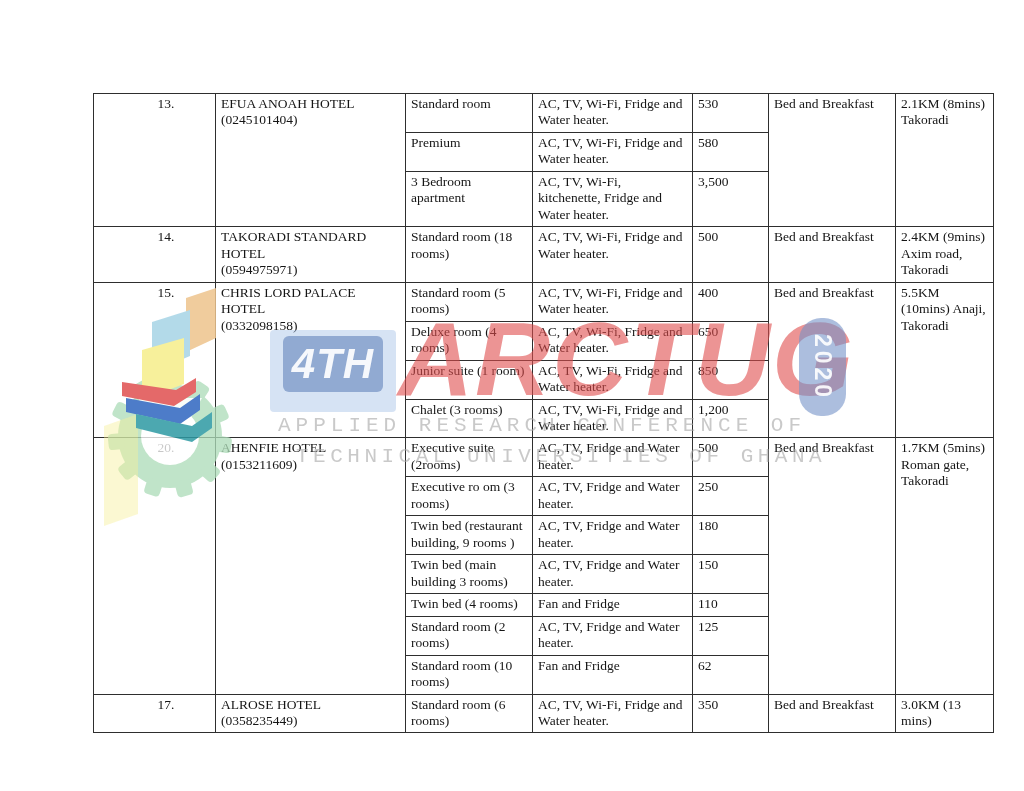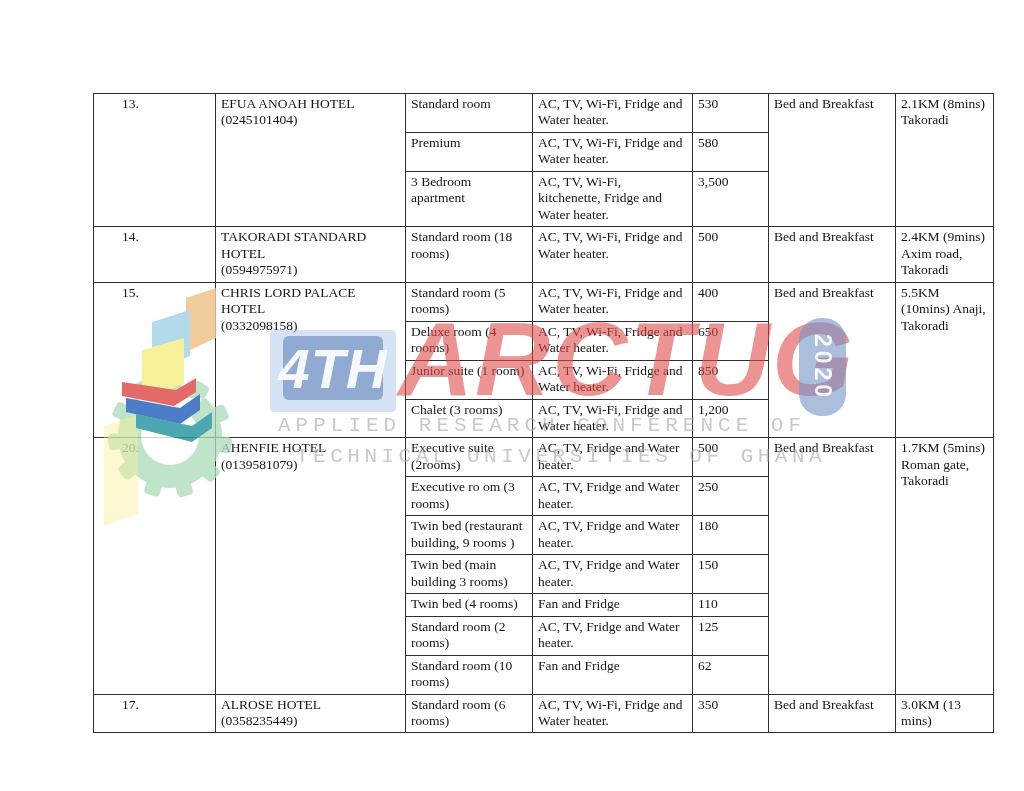--- a/index.html
+++ b/index.html
@@ -25,37 +25,37 @@
     padding:2px 5px 3px 5px;
     word-wrap:break-word;
   }
   col.c-no    { width:122px; }
   col.c-hotel { width:190px; }
   col.c-room  { width:127px; }
   col.c-amen  { width:160px; }
   col.c-price { width:76px;  }
   col.c-board { width:127px; }
   col.c-dist  { width:98px;  }
-  td.c-no { padding-left:28px; }
+  td.c-no { padding-left:28px;text-align:center; }
 
   
   .watermark { position:absolute; inset:0; z-index:2; pointer-events:none; }
 
   .wm-logo { position:absolute; left:100px; top:286px; opacity:.85; }
 
   .wm-badge-back {
     position:absolute; left:270px; top:330px; width:126px; height:82px;
     background:rgba(165,193,231,0.45); border-radius:4px;
   }
   .wm-badge {
-    position:absolute; left:283px; top:336px; width:100px; height:64px;
+    position:absolute; left:283px; top:336px; width:100px; height:56px;
     background:rgba(99,132,187,0.60); border-radius:6px;
     color:rgba(255,255,255,0.92);
     font-family:"Liberation Sans","DejaVu Sans",sans-serif;
-    font-weight:bold; font-style:italic; font-size:56px;
+    font-weight:bold; font-style:italic; font-size:42px;
     display:flex; align-items:center; justify-content:center;
     letter-spacing:1px;
   }
   .wm-acronym {
     position:absolute; left:398px; top:294px;
     font-family:"Liberation Sans","DejaVu Sans",sans-serif;
     font-weight:bold; font-style:italic;
     font-size:104px; line-height:1.25; letter-spacing:2px;
     color:rgba(224,77,77,0.60);
     white-space:nowrap;
@@ -155,21 +155,21 @@
         </tr>
         <tr>
           <td>Chalet (3 rooms)</td>
           <td>AC, TV, Wi-Fi, Fridge and Water heater.</td>
           <td>1,200</td>
         </tr>
         <tr>
           <td class="c-no" rowspan="7">20.</td>
           <td rowspan="7">
             <div>AHENFIE HOTEL</div>
-            <div>(0139581079)</div>
+            <div>(0153211609)</div>
           </td>
           <td>Executive suite (2rooms)</td>
           <td>AC, TV, Fridge and Water heater.</td>
           <td>500</td>
           <td rowspan="7">Bed and Breakfast</td>
           <td rowspan="7">1.7KM (5mins) Roman gate, Takoradi</td>
         </tr>
         <tr>
           <td>Executive ro om (3 rooms)</td>
           <td>AC, TV, Fridge and Water heater.</td>

